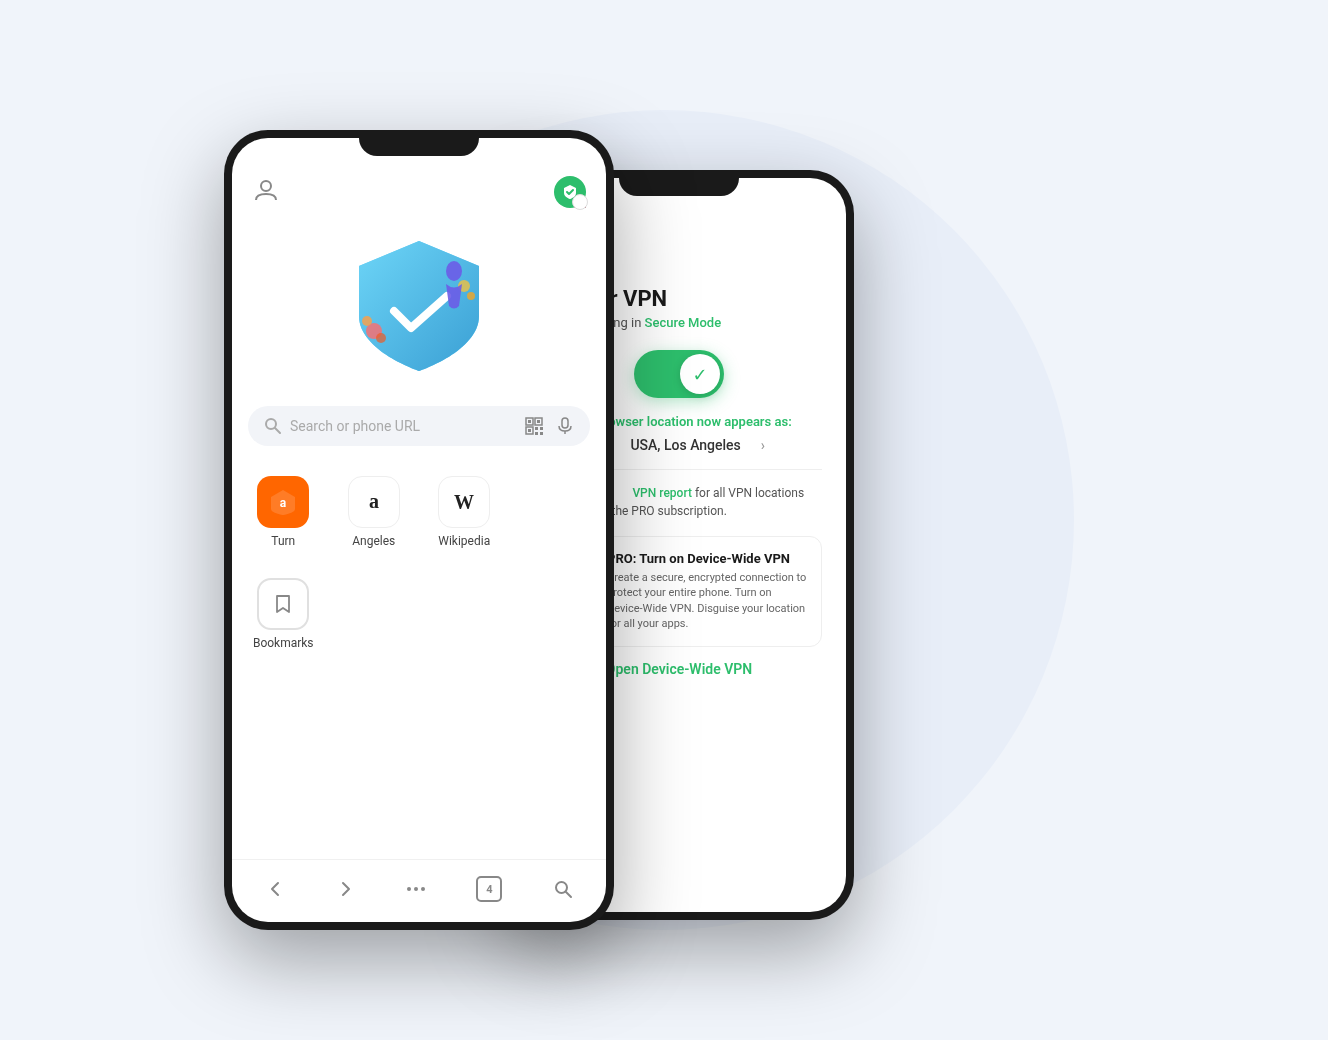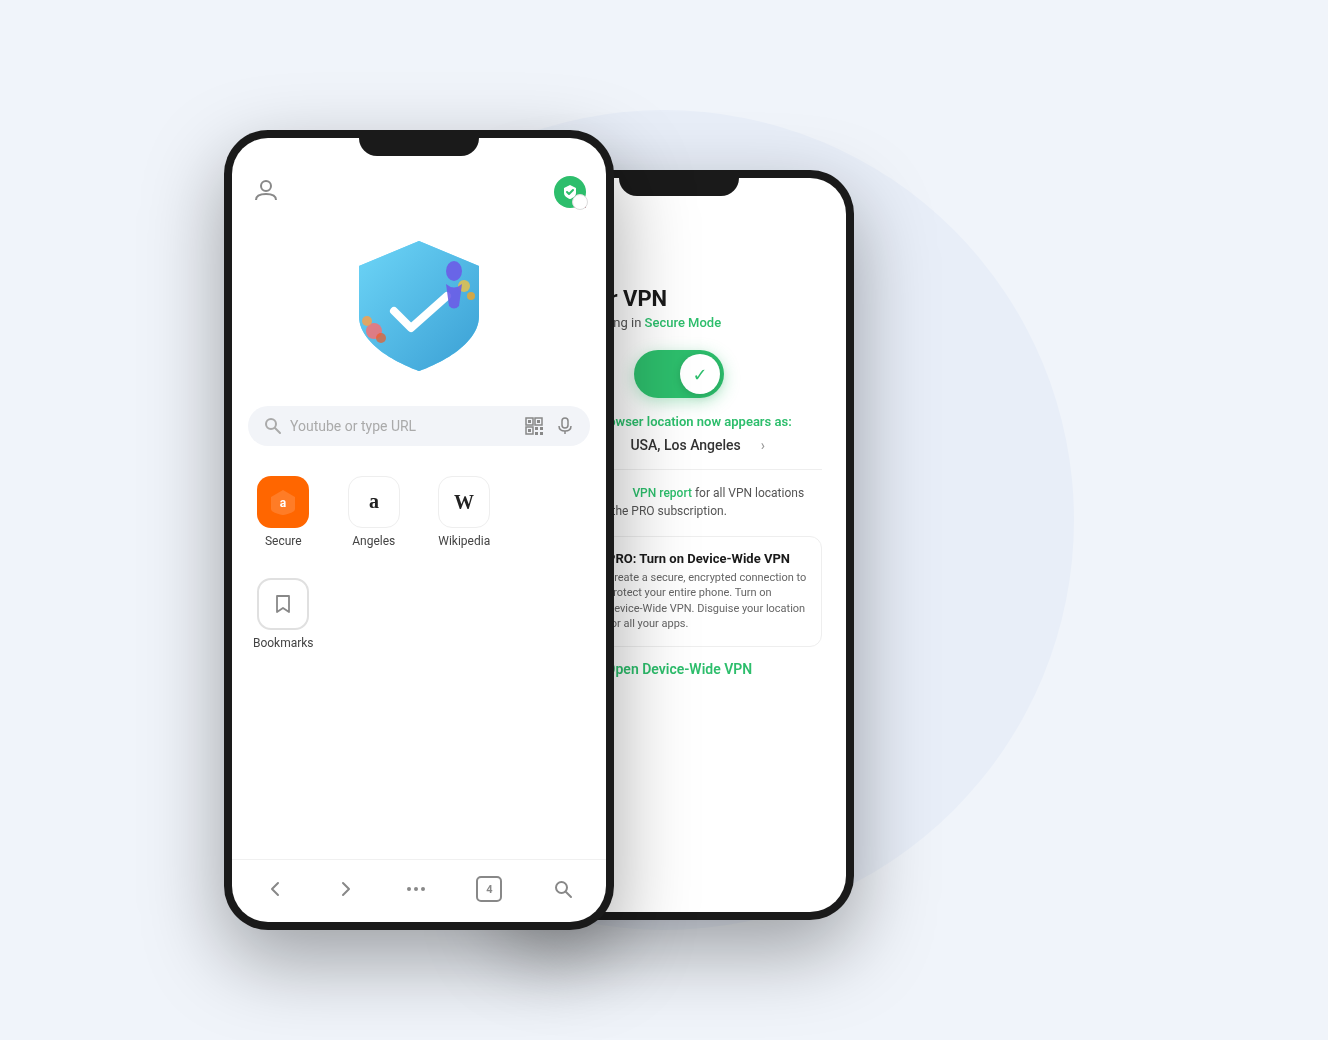--- a/index.html
+++ b/index.html
@@ -520,21 +520,21 @@
             <ellipse cx="115" cy="45" rx="8" ry="10" fill="#6c5ce7" opacity="0.9"></ellipse>
             <path d="M107 58 Q115 65 123 58 L120 80 Q115 85 110 80 Z" fill="#6c5ce7" opacity="0.9"></path>
           </svg>
         </div>
 
         <div class="search-bar">
           <svg width="18" height="18" viewBox="0 0 18 18">
             <circle cx="7" cy="7" r="5" fill="none" stroke="#aaa" stroke-width="2"></circle>
             <line x1="11" y1="11" x2="16" y2="16" stroke="#aaa" stroke-width="2" stroke-linecap="round"></line>
           </svg>
-          <span class="search-input-area">Youtube or type URL</span>
+          <span class="search-input-area">Search or phone URL</span>
           <div class="search-icons">
             <svg width="20" height="20" viewBox="0 0 20 20">
               <rect x="2" y="2" width="7" height="7" fill="none" stroke="#888" stroke-width="1.5"></rect>
               <rect x="4" y="4" width="3" height="3" fill="#888"></rect>
               <rect x="11" y="2" width="7" height="7" fill="none" stroke="#888" stroke-width="1.5"></rect>
               <rect x="13" y="4" width="3" height="3" fill="#888"></rect>
               <rect x="2" y="11" width="7" height="7" fill="none" stroke="#888" stroke-width="1.5"></rect>
               <rect x="4" y="13" width="3" height="3" fill="#888"></rect>
               <rect x="11" y="11" width="3" height="3" fill="#888"></rect>
               <rect x="16" y="11" width="3" height="3" fill="#888"></rect>
@@ -552,21 +552,21 @@
         <div class="shortcuts-grid">
 
           <div class="shortcut-item">
             <div class="shortcut-icon" style="background:#ff6600; color:white;">
               <svg width="30" height="30" viewBox="0 0 30 30">
                 <path d="M15 3 L27 10 L27 22 C27 26 15 28 15 28 C15 28 3 26 3 22 L3 10 Z" fill="#ff6600"></path>
                 <path d="M15 3 L27 10 L27 22 C27 26 15 28 15 28 C15 28 3 26 3 22 L3 10 Z" fill="rgba(255,255,255,0.15)"></path>
                 <text x="15" y="20" text-anchor="middle" font-size="12" font-weight="bold" fill="white">a</text>
               </svg>
             </div>
-            <span class="shortcut-label">Secure</span>
+            <span class="shortcut-label">Turn</span>
           </div>
 
           <div class="shortcut-item">
             <div class="shortcut-icon icon-amazon">
               <svg width="32" height="28" viewBox="0 0 32 28">
                 <text x="16" y="20" text-anchor="middle" font-size="20" font-weight="bold" fill="#222" font-family="Georgia">a</text>
               </svg>
             </div>
             <span class="shortcut-label">Angeles</span>
           </div>

